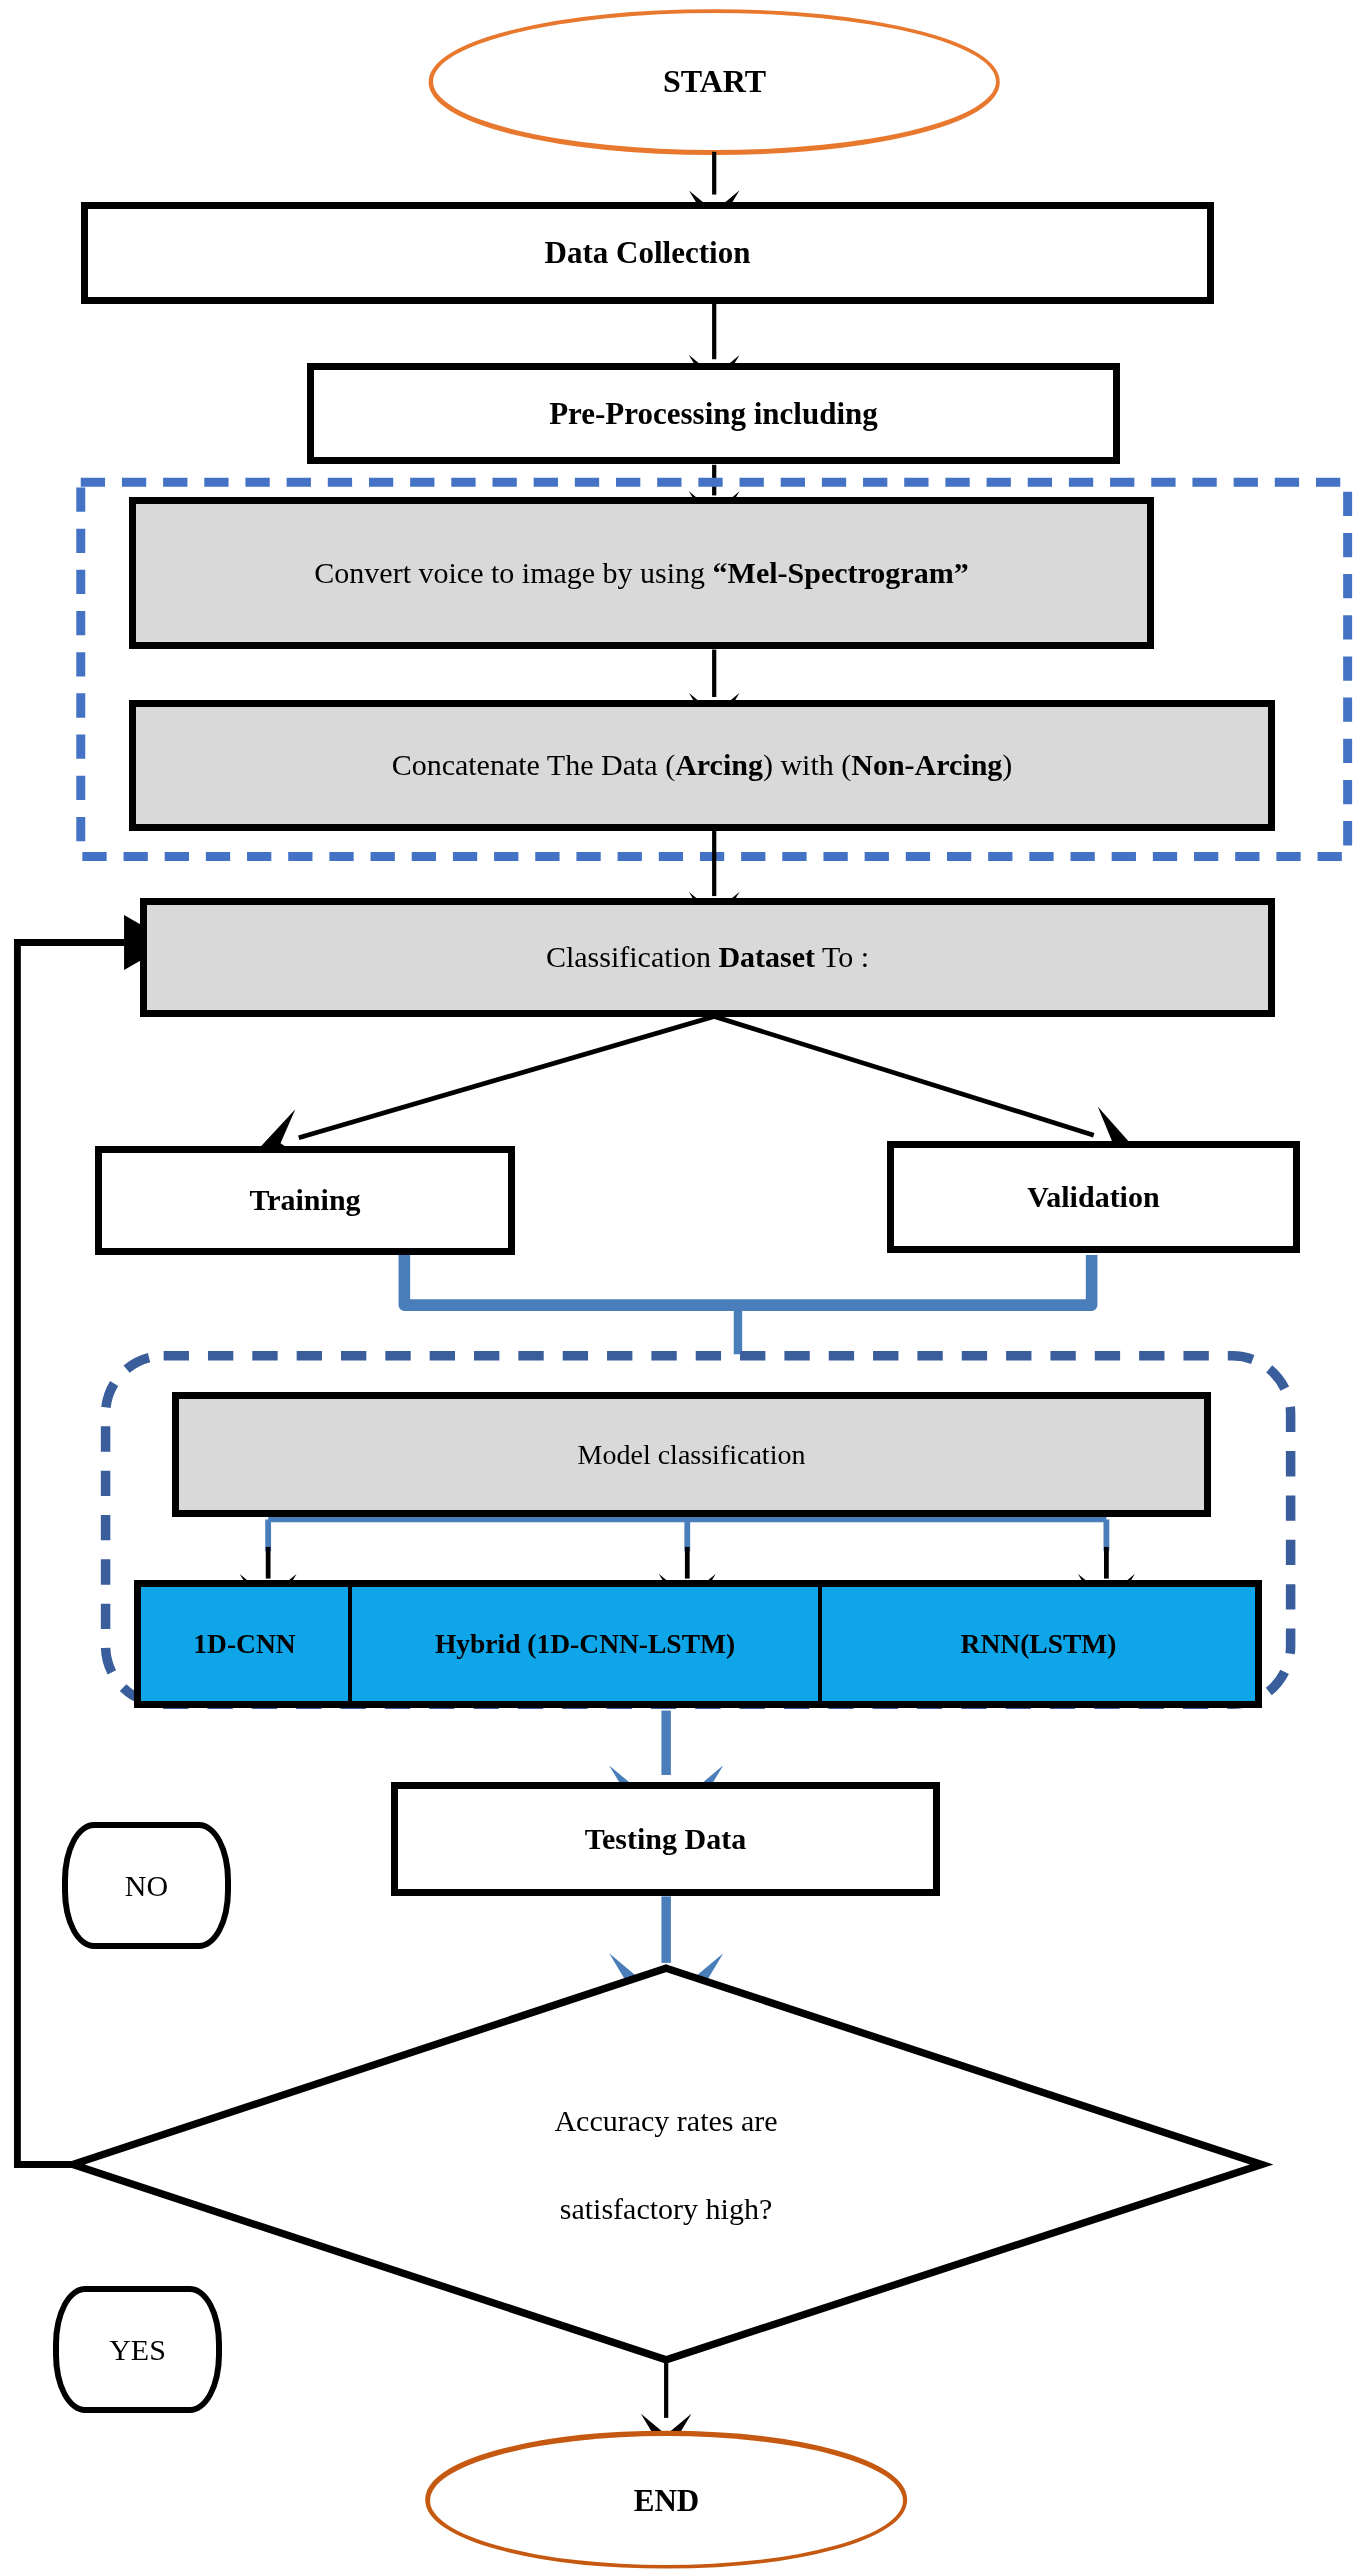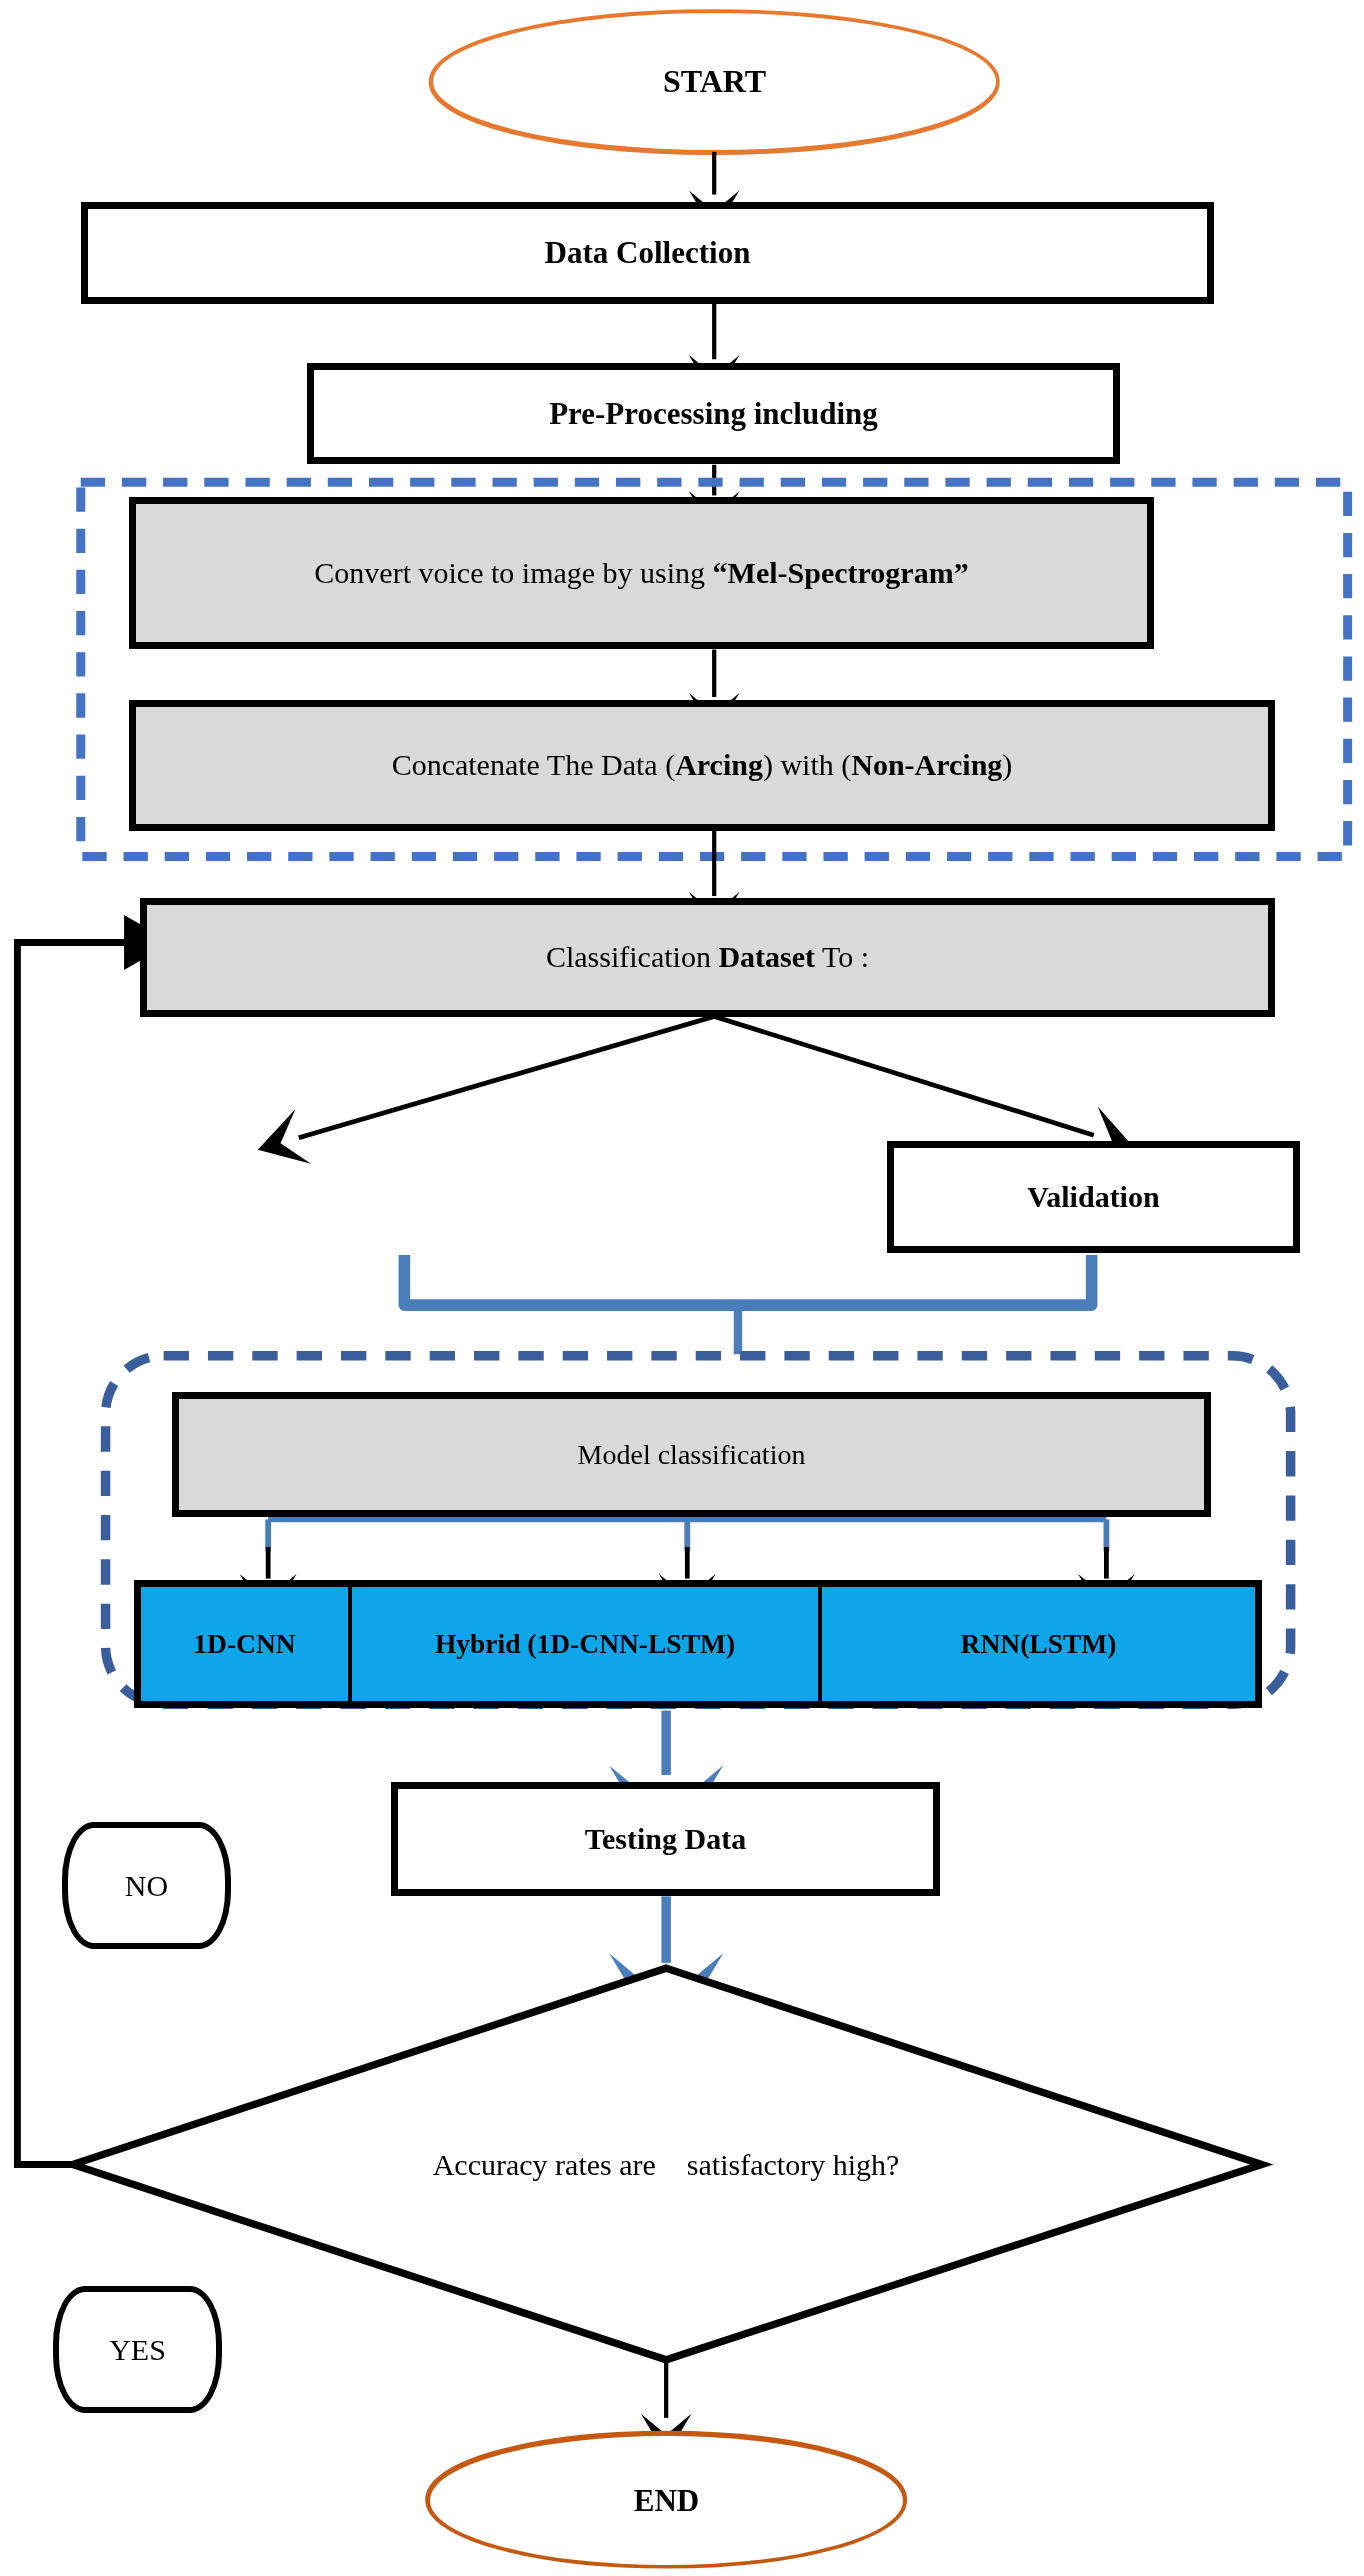--- a/index.html
+++ b/index.html
@@ -7,21 +7,21 @@
   #root{position:relative;width:1364px;height:2576px;background:#fff;overflow:hidden;}
   svg.layer{position:absolute;left:0;top:0;width:1364px;height:2576px;}
   .node{position:absolute;display:flex;align-items:center;justify-content:center;
         text-align:center;box-sizing:border-box;font-family:"Liberation Serif", serif;color:#000;}
   .box-white{background:#ffffff;border:7.4px solid #000000;}
   .box-gray{background:#D9D9D9;border:7.4px solid #000000;}
   .bold{font-weight:bold;}
   .lbl{line-height:1.35;padding:0 7.4px;}
   .term{position:absolute;display:flex;align-items:center;justify-content:center;
         border-radius:50%;background:#ffffff;box-sizing:border-box;}
-  .diamond-text{position:absolute;display:flex;flex-direction:row;
+  .diamond-text{position:absolute;display:flex;flex-direction:column;
         align-items:center;justify-content:center;text-align:center;gap:31px;}
   .pill{position:absolute;display:flex;align-items:center;justify-content:center;
         background:#ffffff;box-sizing:border-box;border:6.9px solid #000;
         border-radius:32px/58px;}
   .modelrow{position:absolute;display:flex;background:#D9D9D9;border:7.4px solid #000;box-sizing:border-box;}
   .modelcell{display:flex;align-items:center;justify-content:center;text-align:center;
         background:#0ea5e9;box-sizing:border-box;font-weight:bold;}
   .sep{border-left:4.8px solid #000;}
 </style>
 </head>
@@ -105,20 +105,23 @@
       <span>Concatenate The Data (</span><span class="bold">Arcing</span><span>) with (</span><span class="bold">Non-Arcing</span><span>)</span>
     </span>
   </div>
 
   <div class="node box-gray" style="left:140px;top:898px;width:1135px;height:119px;">
     <span class="lbl" style="font-size:30px;">
       <span>Classification </span><span class="bold">Dataset</span><span> To :</span>
     </span>
   </div>
 
+  <div class="node box-white" style="left:95px;top:1146px;width:420px;height:109px;">
+    <span class="bold lbl" style="font-size:30px;">Training</span>
+  </div>
 
   <div class="node box-white" style="left:887px;top:1141px;width:413px;height:112px;">
     <span class="bold lbl" style="font-size:30px;">Validation</span>
   </div>
 
   <div class="node box-gray" style="left:172px;top:1392px;width:1039px;height:125px;">
     <span class="lbl" style="font-size:28px;">Model classification</span>
   </div>
 
   <div class="modelrow" style="left:134px;top:1580px;width:1128px;height:128px;">

